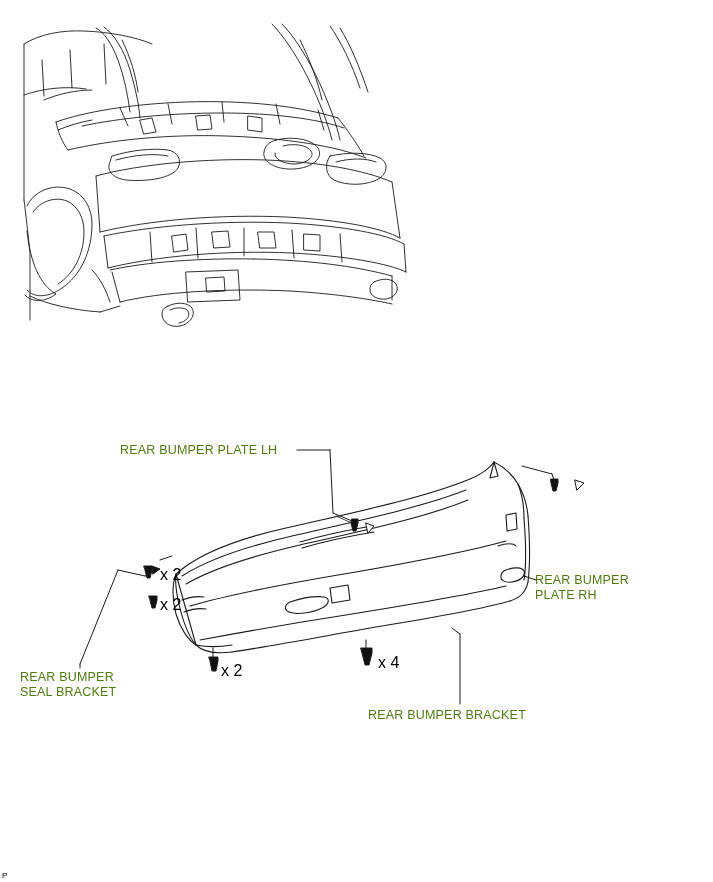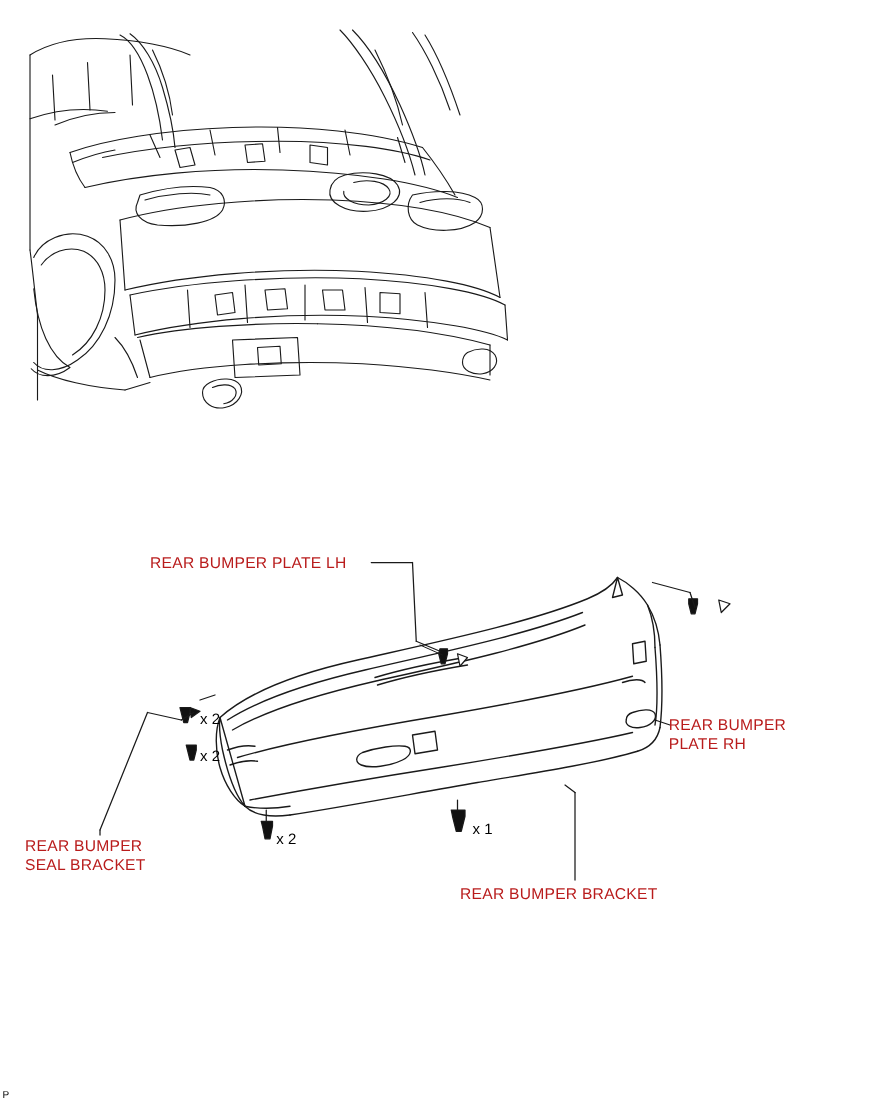--- a/index.html
+++ b/index.html
@@ -24,26 +24,26 @@
     left: 0;
     top: 0;
     width: 713px;
     height: 882px;
   }
   .label {
     position: absolute;
     font-size: 12.5px;
     line-height: 15px;
     letter-spacing: 0.2px;
-    color: #b91c1c;
+    color: #4d7c0f;
     white-space: pre;
   }
   .qty {
     position: absolute;
-    font-size: 12px;
+    font-size: 16px;
     line-height: 14px;
     color: #000;
     white-space: pre;
   }
   .corner-mark {
     position: absolute;
     left: 2px;
     bottom: 2px;
     font-size: 8px;
     color: #000;
@@ -257,17 +257,17 @@
   <div class="label lbl-plate-lh">REAR BUMPER PLATE LH</div>
   <div class="label lbl-plate-rh">REAR BUMPER
 PLATE RH</div>
   <div class="label lbl-seal-bracket">REAR BUMPER
 SEAL BRACKET</div>
   <div class="label lbl-assembly">REAR BUMPER BRACKET</div>
 
   <div class="qty qty-1">x 2</div>
   <div class="qty qty-2">x 2</div>
   <div class="qty qty-3">x 2</div>
-  <div class="qty qty-4">x 1</div>
+  <div class="qty qty-4">x 4</div>
 
   <div class="corner-mark">P</div>
 
 </div>
 
 </body></html>

